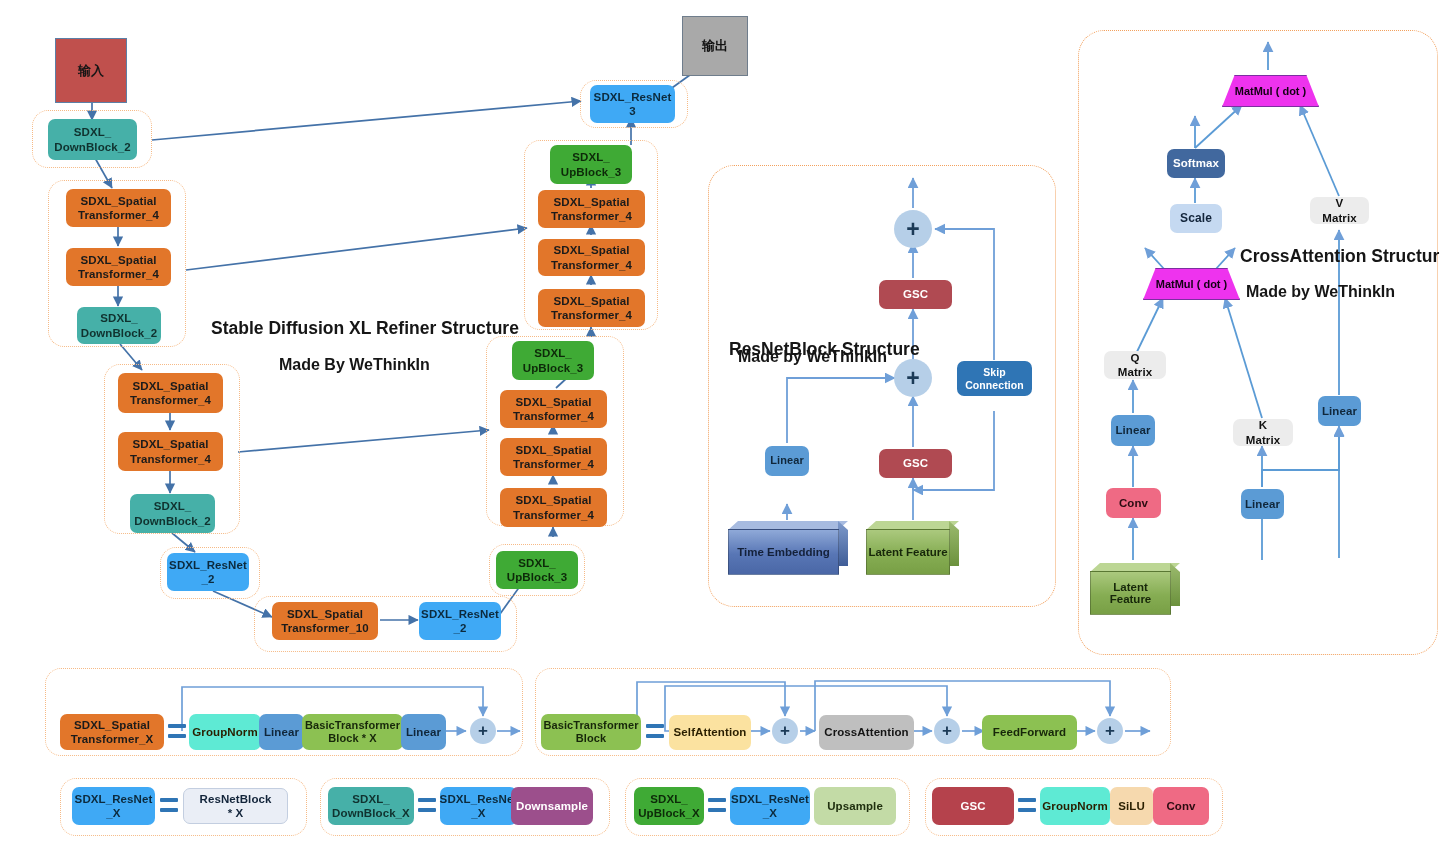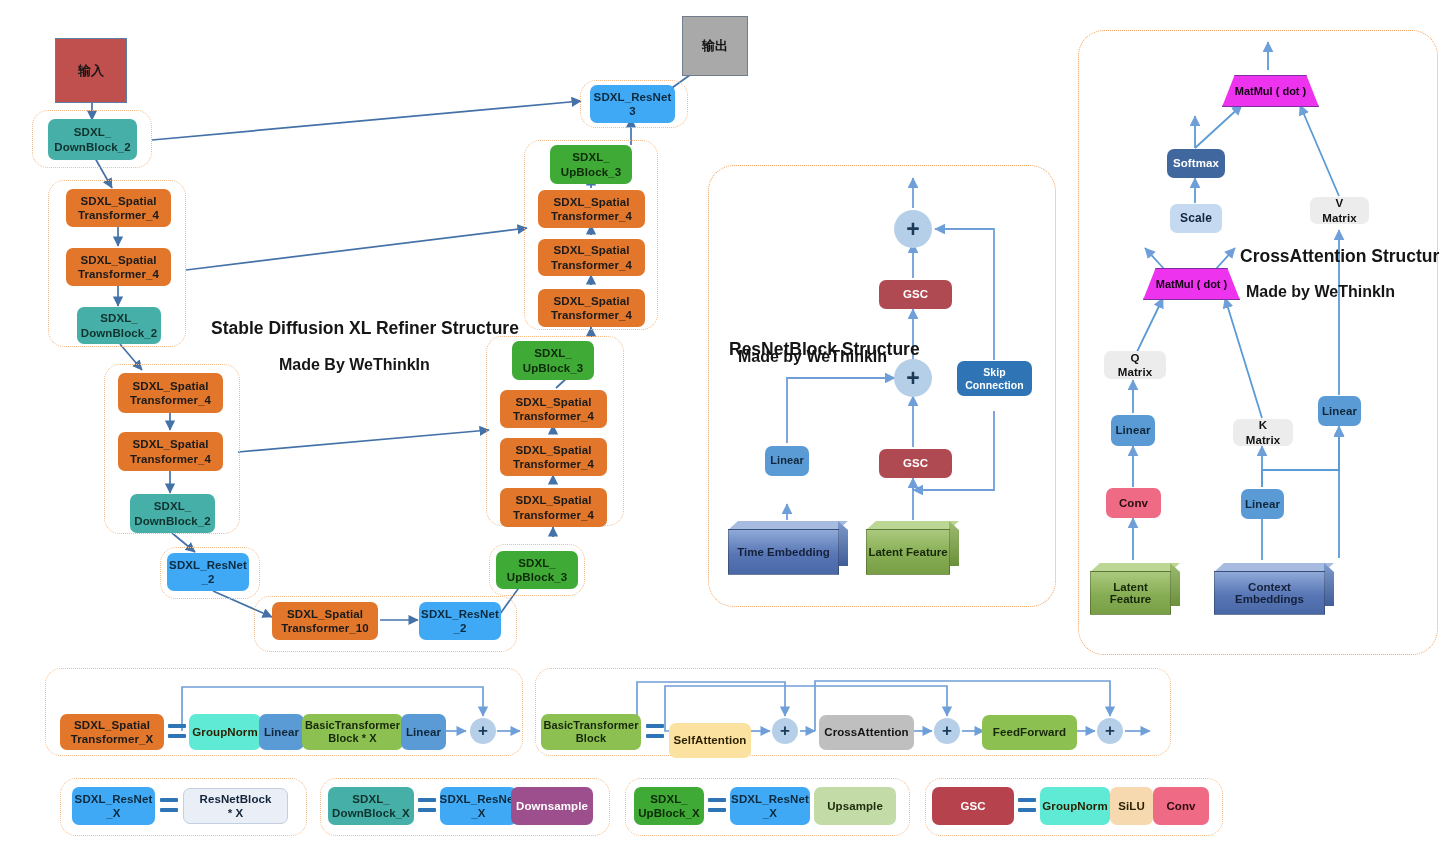--- a/index.html
+++ b/index.html
@@ -21,21 +21,21 @@
   .lblue{background:#5b9bd5;color:#10273b;}
   .red{background:#b5424c;color:#fff;}
   .crimson{background:#b04a52;color:#fff;}
   .pink{background:#ef6a84;color:#2a0b10;}
   .yellow{background:#5eead4;color:#2a1f00;}
   .lgreen{background:#8cc152;color:#17270a;}
   .dgreen-l{background:#c3dba6;color:#20300f;}
   .grey{background:#a9a9a9;color:#111;border:1px solid #6f7d8c;border-radius:0;}
   .purple{background:#9c4f8c;color:#fff;}
   .sand{background:#f6d9ae;color:#2a1f00;}
-  .cream{background:#fbe2a0;color:#2a1f00;margin-top:8px;}
+  .cream{background:#fbe2a0;color:#2a1f00;}
   .greybox{background:#bfbfbf;color:#141414;}
   .softgrey{background:#ececec;color:#111;}
   .dblue{background:#2f75b5;color:#fff;}
   .navy{background:#41689e;color:#fff;}
   .pale{background:#c5d9f1;color:#12243a;}
   .whitebox{background:#eaeef6;color:#12243a;border:1px solid #c3cee0;}
   .brick{background:#c0504d;color:#161616;border:1px solid #5b7fa6;border-radius:0;}
 
   
   .frame{position:absolute;box-sizing:border-box;border:1.6px dotted #f6ba86;
@@ -275,25 +275,20 @@
   <div class="plus md" style="left:894px;top:210px;">+</div>
 
   <div class="txt title" style="left:1240px;top:246px;">CrossAttention Structure</div>
   <div class="txt subtitle" style="left:1246px;top:283px;">Made by WeThinkIn</div>
 
   <div class="box3d b3-green" style="left:1090px;top:563px;width:90px;height:52px;">
     <div class="top"></div>
     <div class="side"></div>
     <div class="face">Latent Feature</div>
   </div>
-  <div class="box3d b3-blue" style="left:1214px;top:563px;width:120px;height:52px;">
-    <div class="top"></div>
-    <div class="side"></div>
-    <div class="face">Context Embeddings</div>
-  </div>
 
   <div class="node pink" style="left:1106px;top:488px;width:55px;height:30px;font-size:11.5px;">Conv</div>
   <div class="node lblue" style="left:1111px;top:415px;width:44px;height:31px;font-size:11.5px;">Linear</div>
   <div class="node softgrey" style="left:1104px;top:351px;width:62px;height:28px;font-size:11.5px;font-weight:600;">Q Matrix</div>
 
   <div class="node lblue" style="left:1241px;top:489px;width:43px;height:30px;font-size:11.5px;">Linear</div>
   <div class="node softgrey" style="left:1233px;top:419px;width:60px;height:27px;font-size:11.5px;font-weight:600;">K Matrix</div>
 
   <div class="node lblue" style="left:1318px;top:396px;width:43px;height:30px;font-size:11.5px;">Linear</div>
   <div class="node softgrey" style="left:1310px;top:197px;width:59px;height:27px;font-size:11.5px;font-weight:600;">V Matrix</div>

